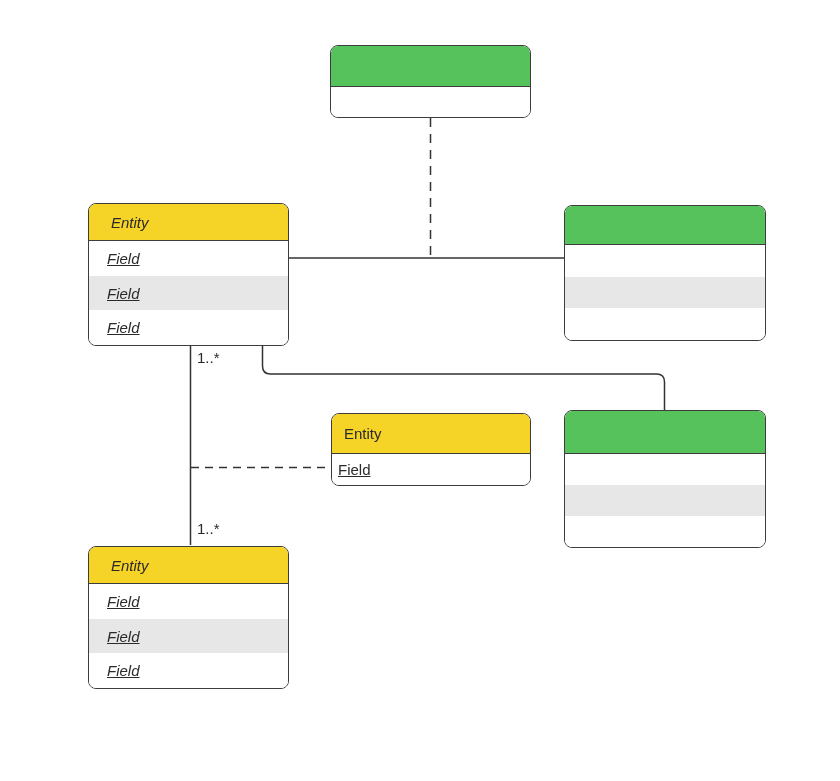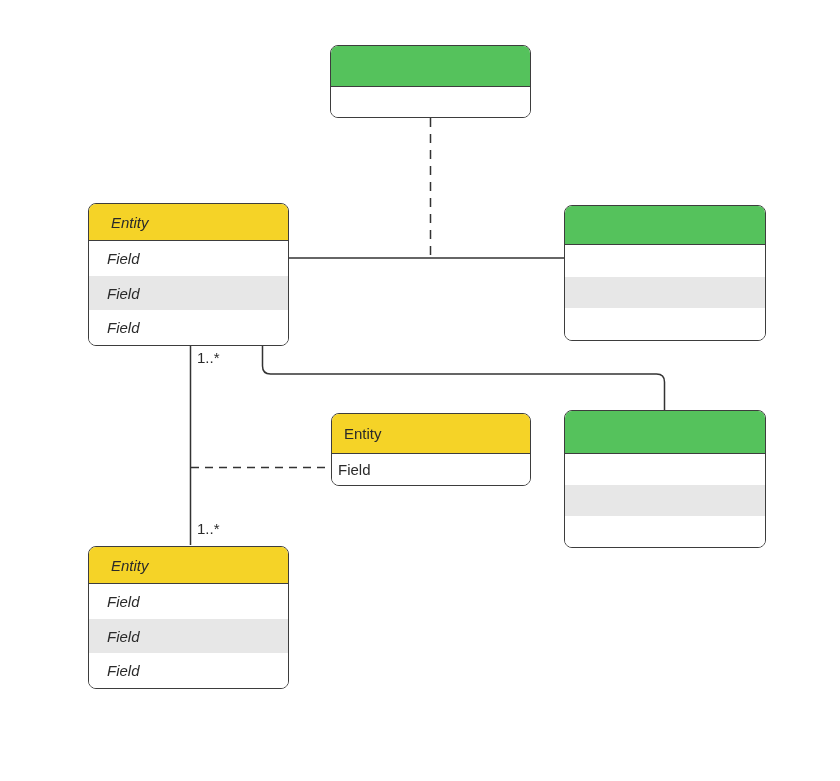--- a/index.html
+++ b/index.html
@@ -41,20 +41,21 @@
   }
   .entity-header.green { background: #55c25c; }
   .entity-header.yellow { background: #f5d327; }
   .entity-row {
     flex: 1 1 0;
     display: flex;
     align-items: center;
     background: #ffffff;
     color: #2a2a2a;
     font-size: 15px;
+    text-decoration: underline;
   }
   .entity-row.alt { background: #e7e7e7; }
   .title {
     color: #2a2a2a;
     font-size: 15px;
   }
   .italic { font-style: italic; }
   .pad-wide { padding-left: 22px; }
   .pad-wide-row { padding-left: 18px; }
   .pad-narrow { padding-left: 12px; }

